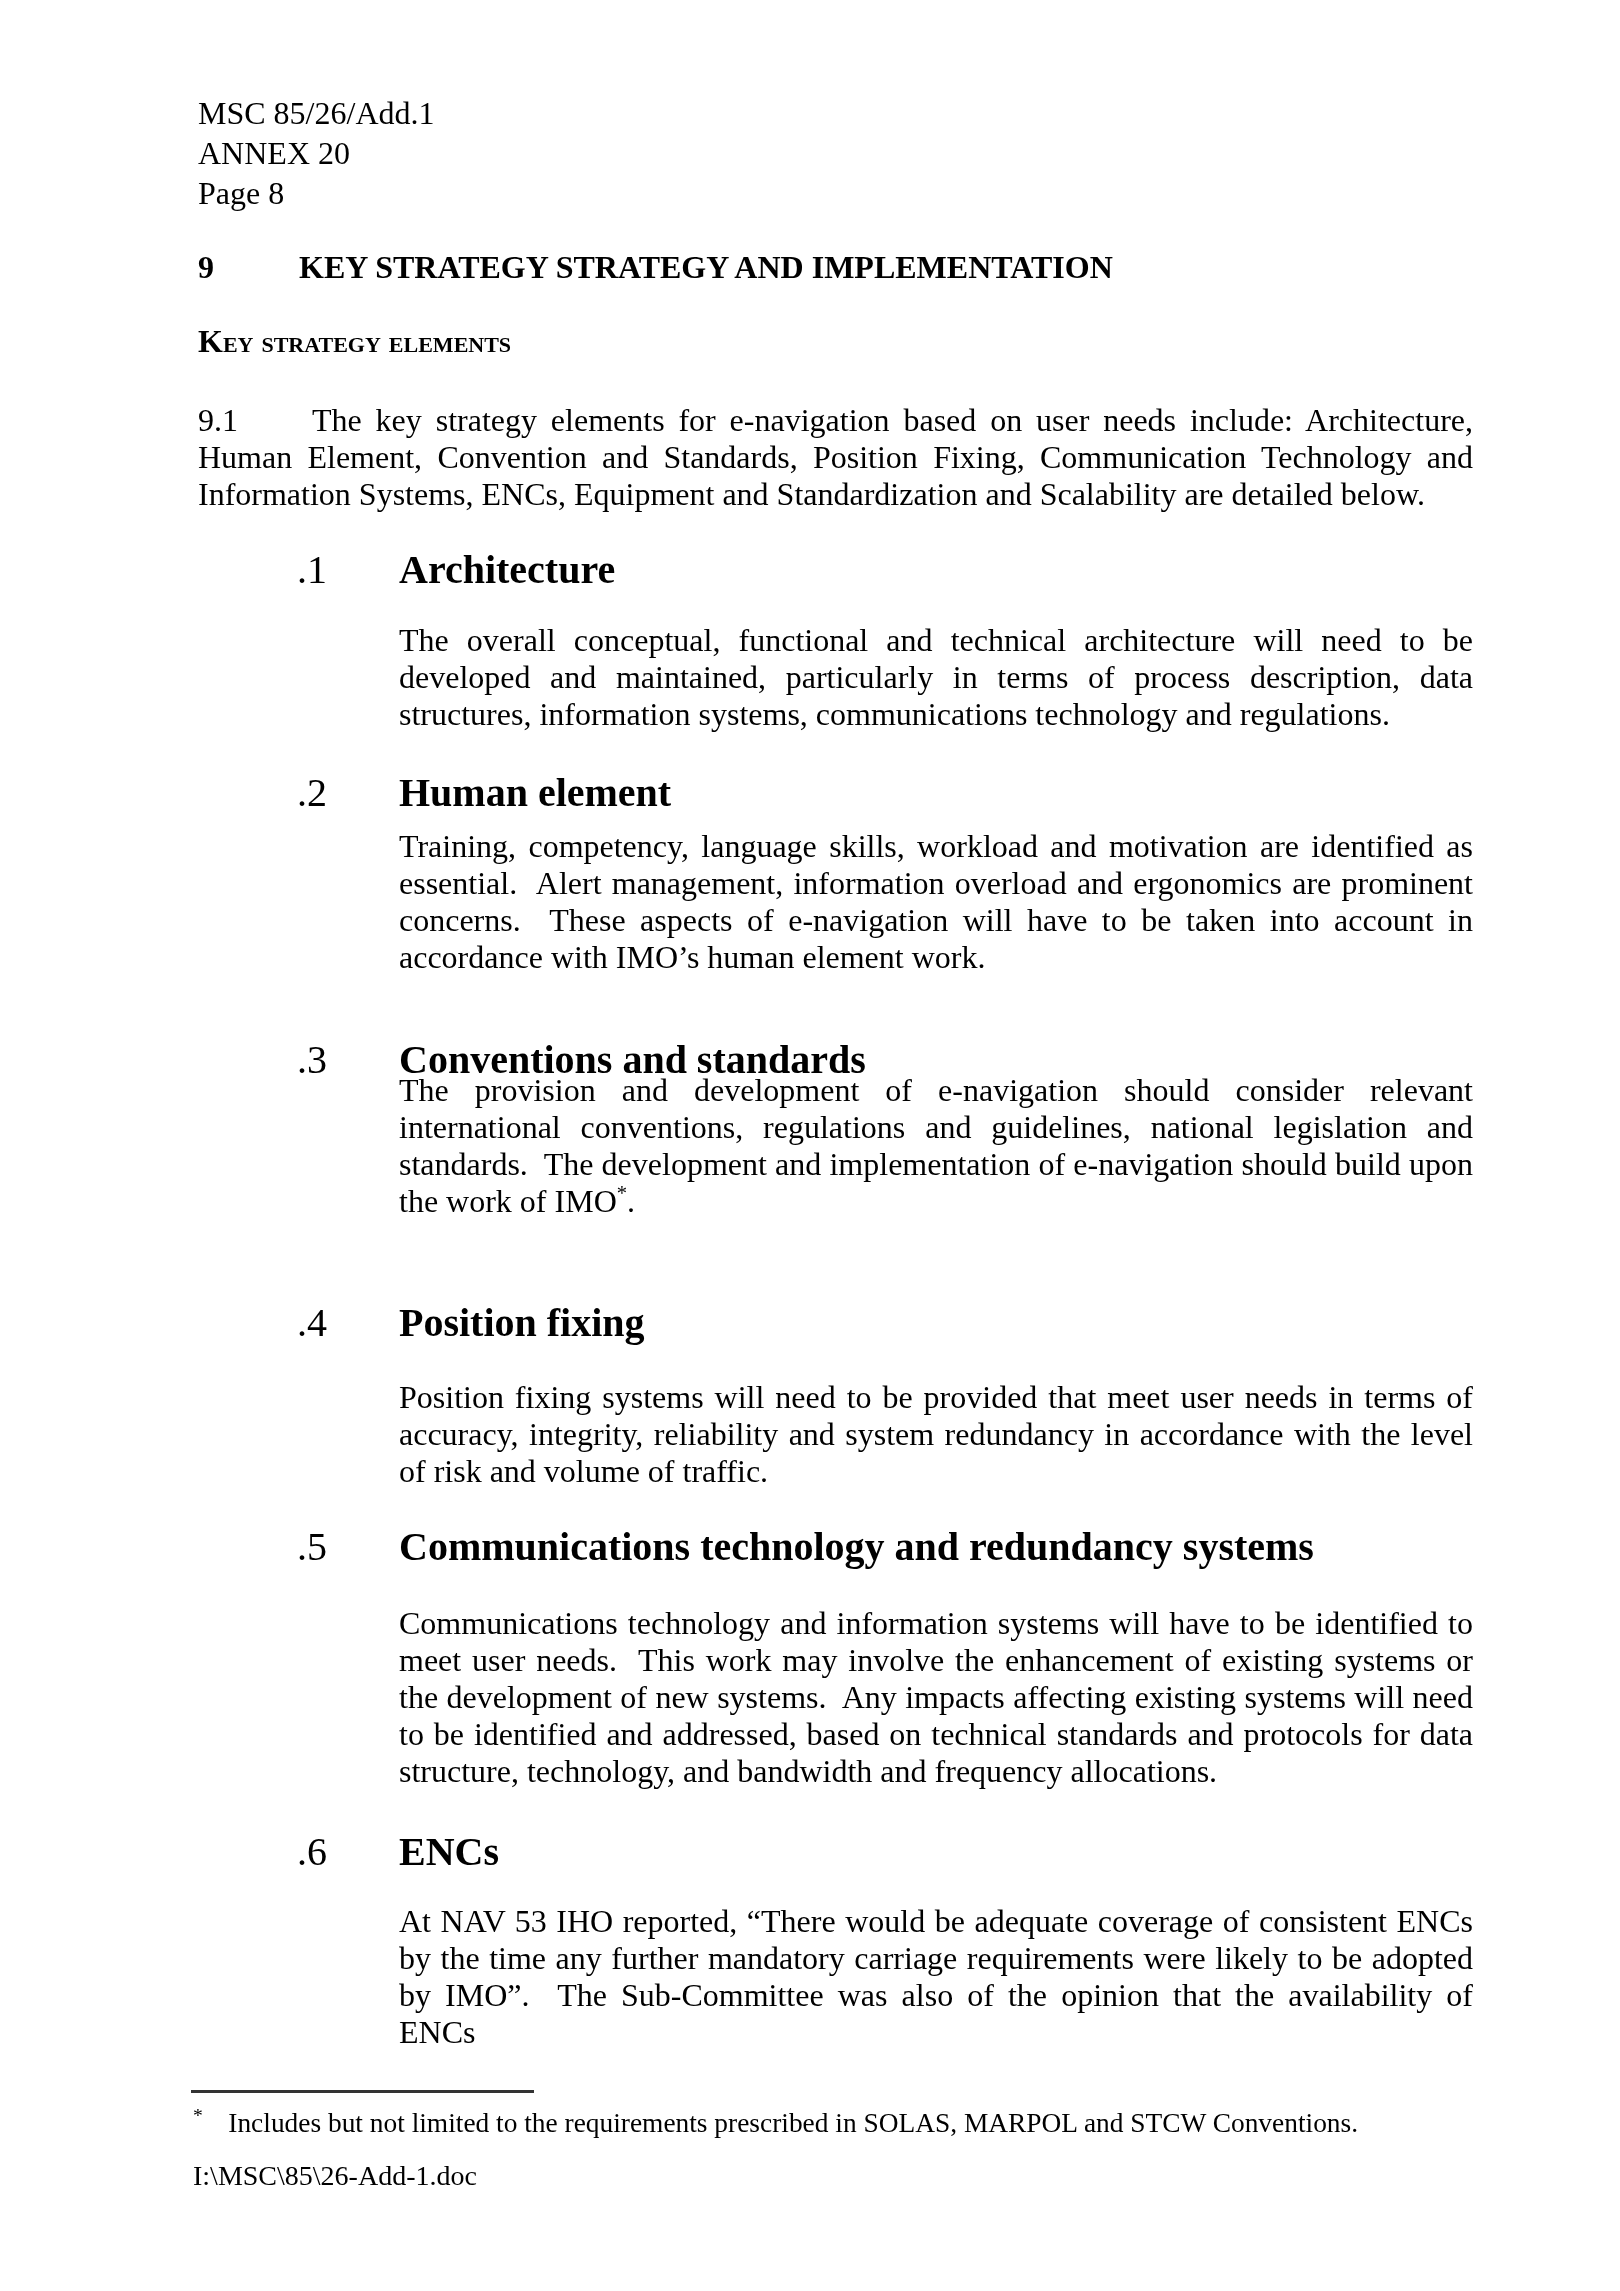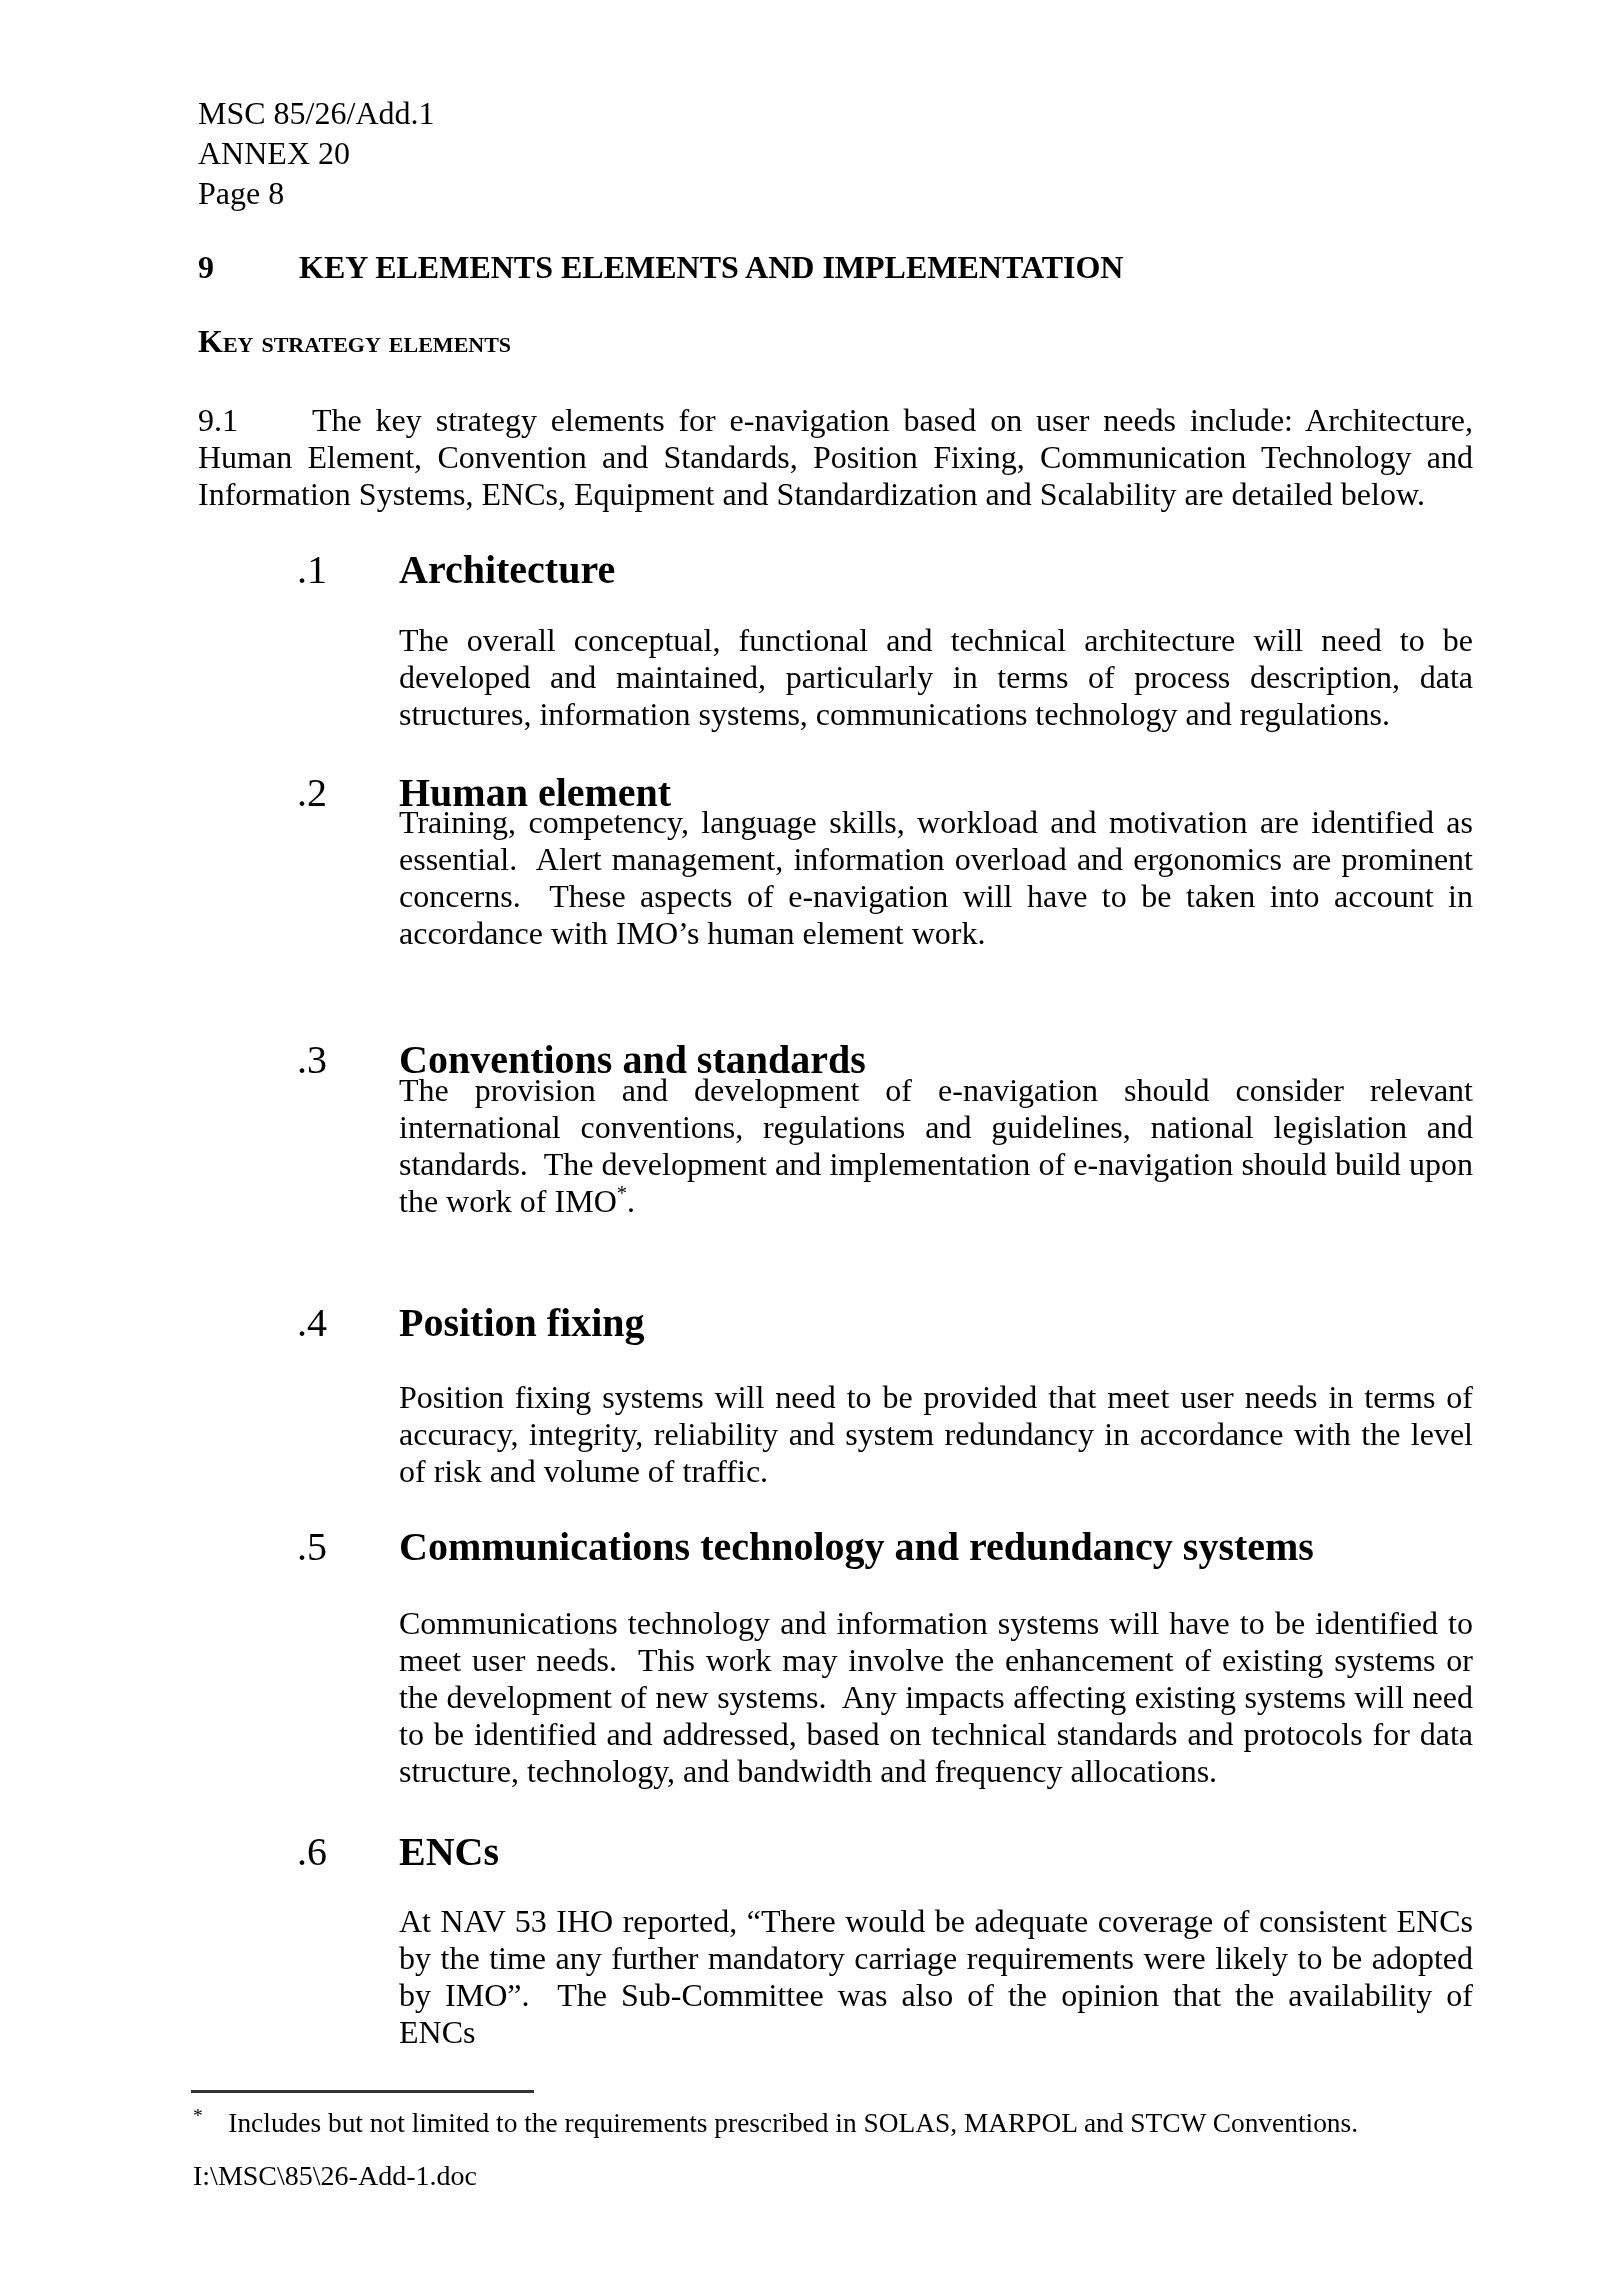--- a/index.html
+++ b/index.html
@@ -50,40 +50,40 @@
 
 <div class="page">
 
   <div class="abs header">
     <div>MSC 85/26/Add.1</div>
     <div>ANNEX 20</div>
     <div>Page 8</div>
   </div>
 
   <div class="abs h9">
-    <span class="h9num">9</span><span>KEY ELEMENTS ELEMENTS AND IMPLEMENTATION</span>
+    <span class="h9num">9</span><span>KEY STRATEGY STRATEGY AND IMPLEMENTATION</span>
   </div>
 
   <div class="abs smallcaps">Key strategy elements</div>
 
   <div class="abs p91 body-text justify">
     <span class="p91num">9.1</span><span>The key strategy elements for e-navigation based on user needs include: Architecture, Human Element, Convention and Standards, Position Fixing, Communication Technology and Information Systems, ENCs, Equipment and Standardization and Scalability are detailed below.</span>
   </div>
 
   <div class="abs sec-head" style="top:551px">
     <span class="sec-num">.1</span><span class="sec-title">Architecture</span>
   </div>
   <div class="abs sec-body body-text justify" style="top:622px">
     <span>The overall conceptual, functional and technical architecture will need to be developed and maintained, particularly in terms of process description, data structures, information systems, communications technology and regulations.</span><sup></sup><span></span>
   </div>
 
   <div class="abs sec-head" style="top:774px">
     <span class="sec-num">.2</span><span class="sec-title">Human element</span>
   </div>
-  <div class="abs sec-body body-text justify" style="top:804px">
+  <div class="abs sec-body body-text justify" style="top:828px">
     <span>Training, competency, language skills, workload and motivation are identified as essential.&nbsp; Alert management, information overload and ergonomics are prominent concerns.&nbsp; These aspects of e-navigation will have to be taken into account in accordance with IMO’s human element work.</span><sup></sup><span></span>
   </div>
 
   <div class="abs sec-head" style="top:1041px">
     <span class="sec-num">.3</span><span class="sec-title">Conventions and standards</span>
   </div>
   <div class="abs sec-body body-text justify" style="top:1072px">
     <span>The provision and development of e-navigation should consider relevant international conventions, regulations and guidelines, national legislation and standards.&nbsp; The development and implementation of e-navigation should build upon the work of IMO</span><sup>*</sup><span>.</span>
   </div>
 

